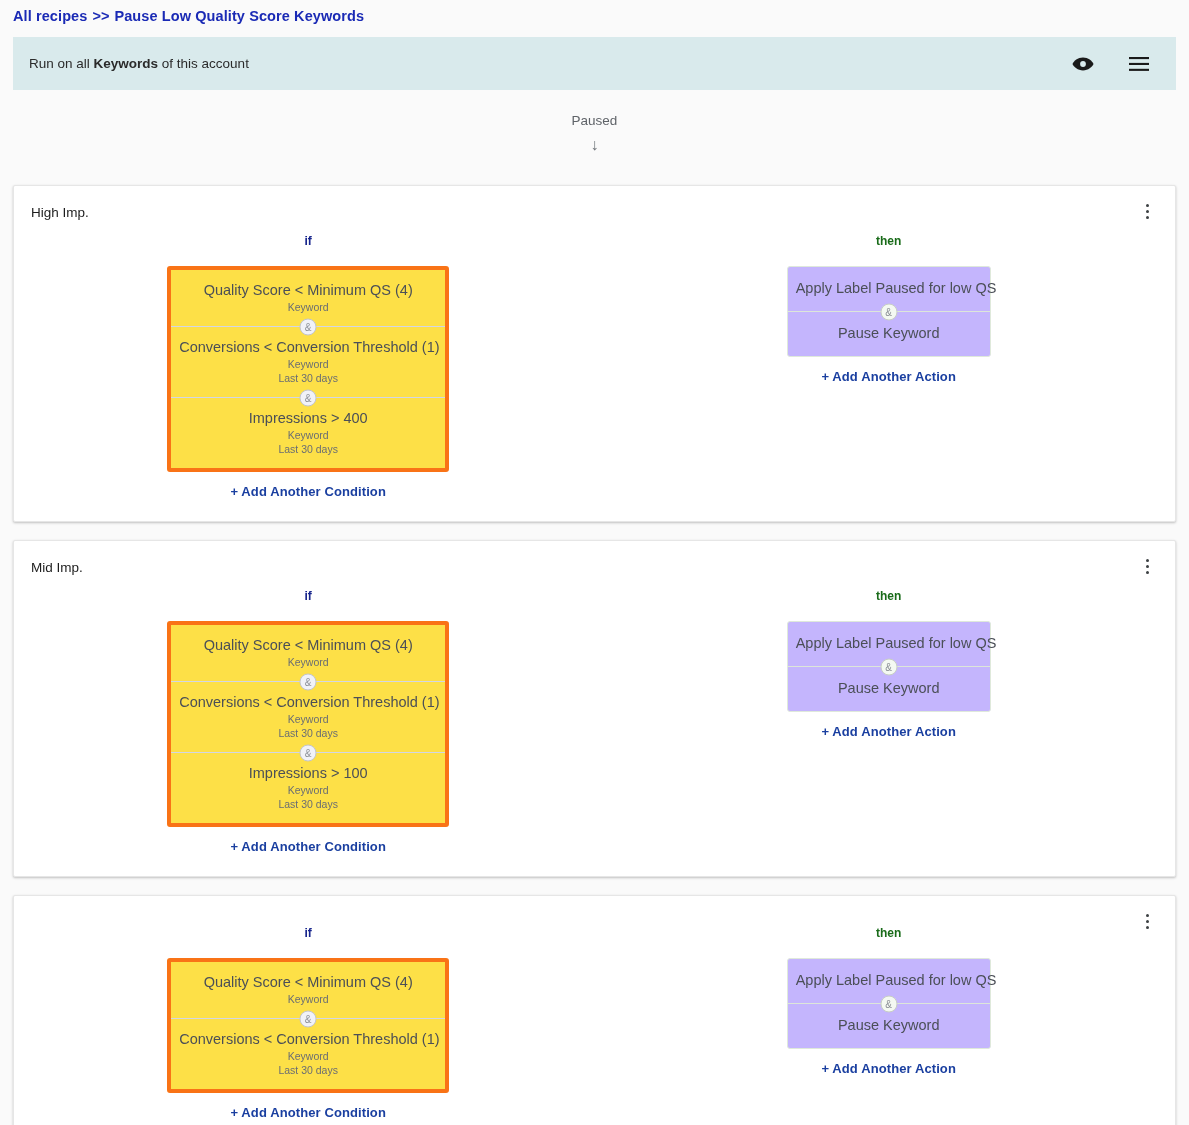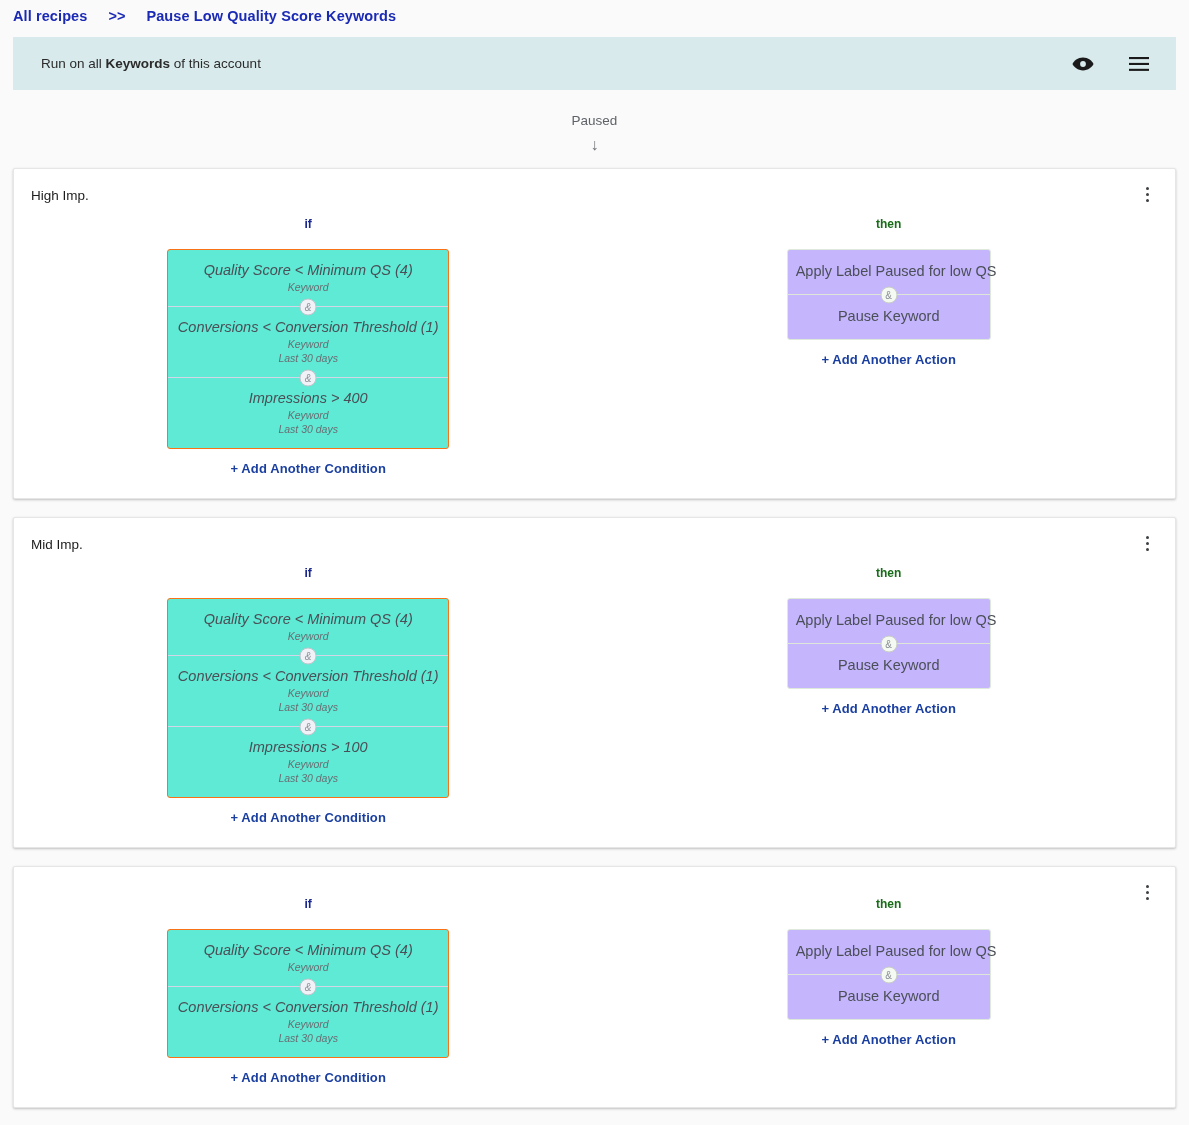--- a/index.html
+++ b/index.html
@@ -18,21 +18,21 @@
     position: relative;
     overflow: hidden;
   }
 
   
   .breadcrumb {
     height: 31px;
     display: flex;
     align-items: center;
     padding-left: 13px;
-    gap: 21px;
+    gap: 5px;
     background: #fafafa;
   }
   .crumb-link {
     color: #1a2ab5;
     font-size: 14.5px;
     font-weight: bold;
     text-decoration: none;
     letter-spacing: .1px;
     cursor: pointer;
   }
@@ -42,21 +42,21 @@
     font-weight: bold;
   }
 
   
   .banner {
     margin: 6px 13px 0 13px;
     height: 53px;
     background: #d9eaec;
     display: flex;
     align-items: center;
-    padding: 0 24px 0 28px;
+    padding: 0 24px 0 16px;
     position: relative;
   }
   .banner-text {
     font-size: 13.5px;
     color: #2b2b2b;
   }
   .banner-text b { font-weight: bold; }
   .banner-icons {
     margin-left: auto;
     display: flex;
@@ -91,20 +91,21 @@
   .cards { padding: 0 13px; }
 
   .card {
     background: #ffffff;
     border: 1px solid #e6e6e6;
     border-radius: 2px;
     box-shadow: 0 1px 3px rgba(0,0,0,.14), 0 1px 2px rgba(0,0,0,.10);
     position: relative;
     margin-bottom: 18px;
     padding: 18px 0 22px 0;
+    margin-top: 17px;
   }
 
   .card-title {
     font-size: 13.5px;
     color: #1d1d1d;
     padding-left: 17px;
     line-height: 18px;
   }
 
   .kebab {
@@ -147,23 +148,22 @@
   }
   .col-head.if   { color: #16248c; }
   .col-head.then { color: #196b19; }
 
   
   .group {
     border-radius: 3px;
     width: 282px;
   }
   .group.cond {
-    background: #5eead4;
-    border: 1px solid #f97316;
-    font-style: italic;
+    background: #fde047;
+    border: 4px solid #f97316;
   }
   .group.act {
     background: #c4b5fd;
     border: 1px solid #dfe9db;
     width: 204px;
   }
 
   .row {
     padding: 11px 8px 12px 8px;
     text-align: center;

